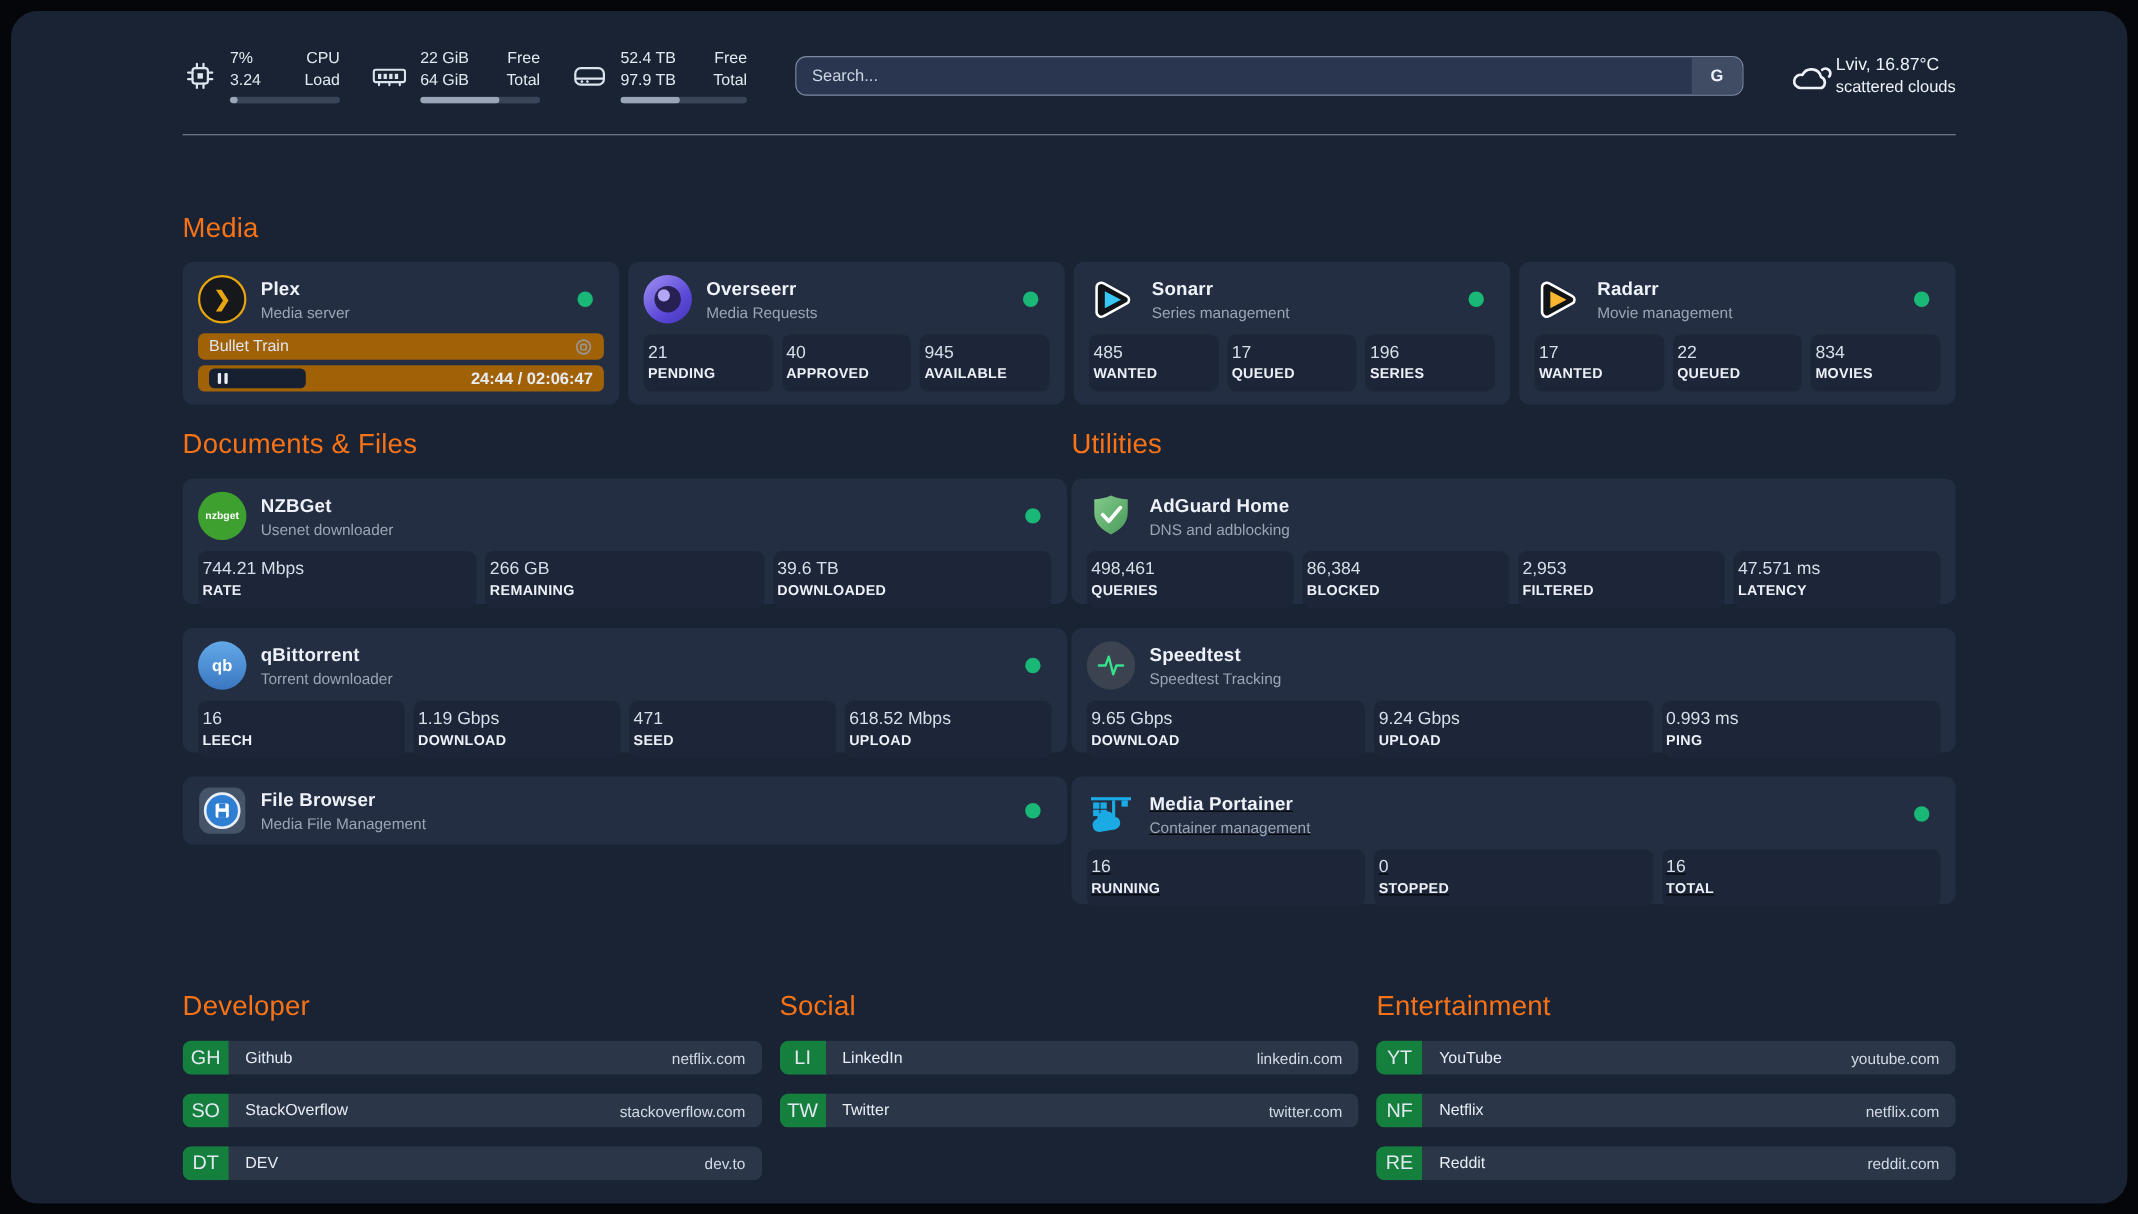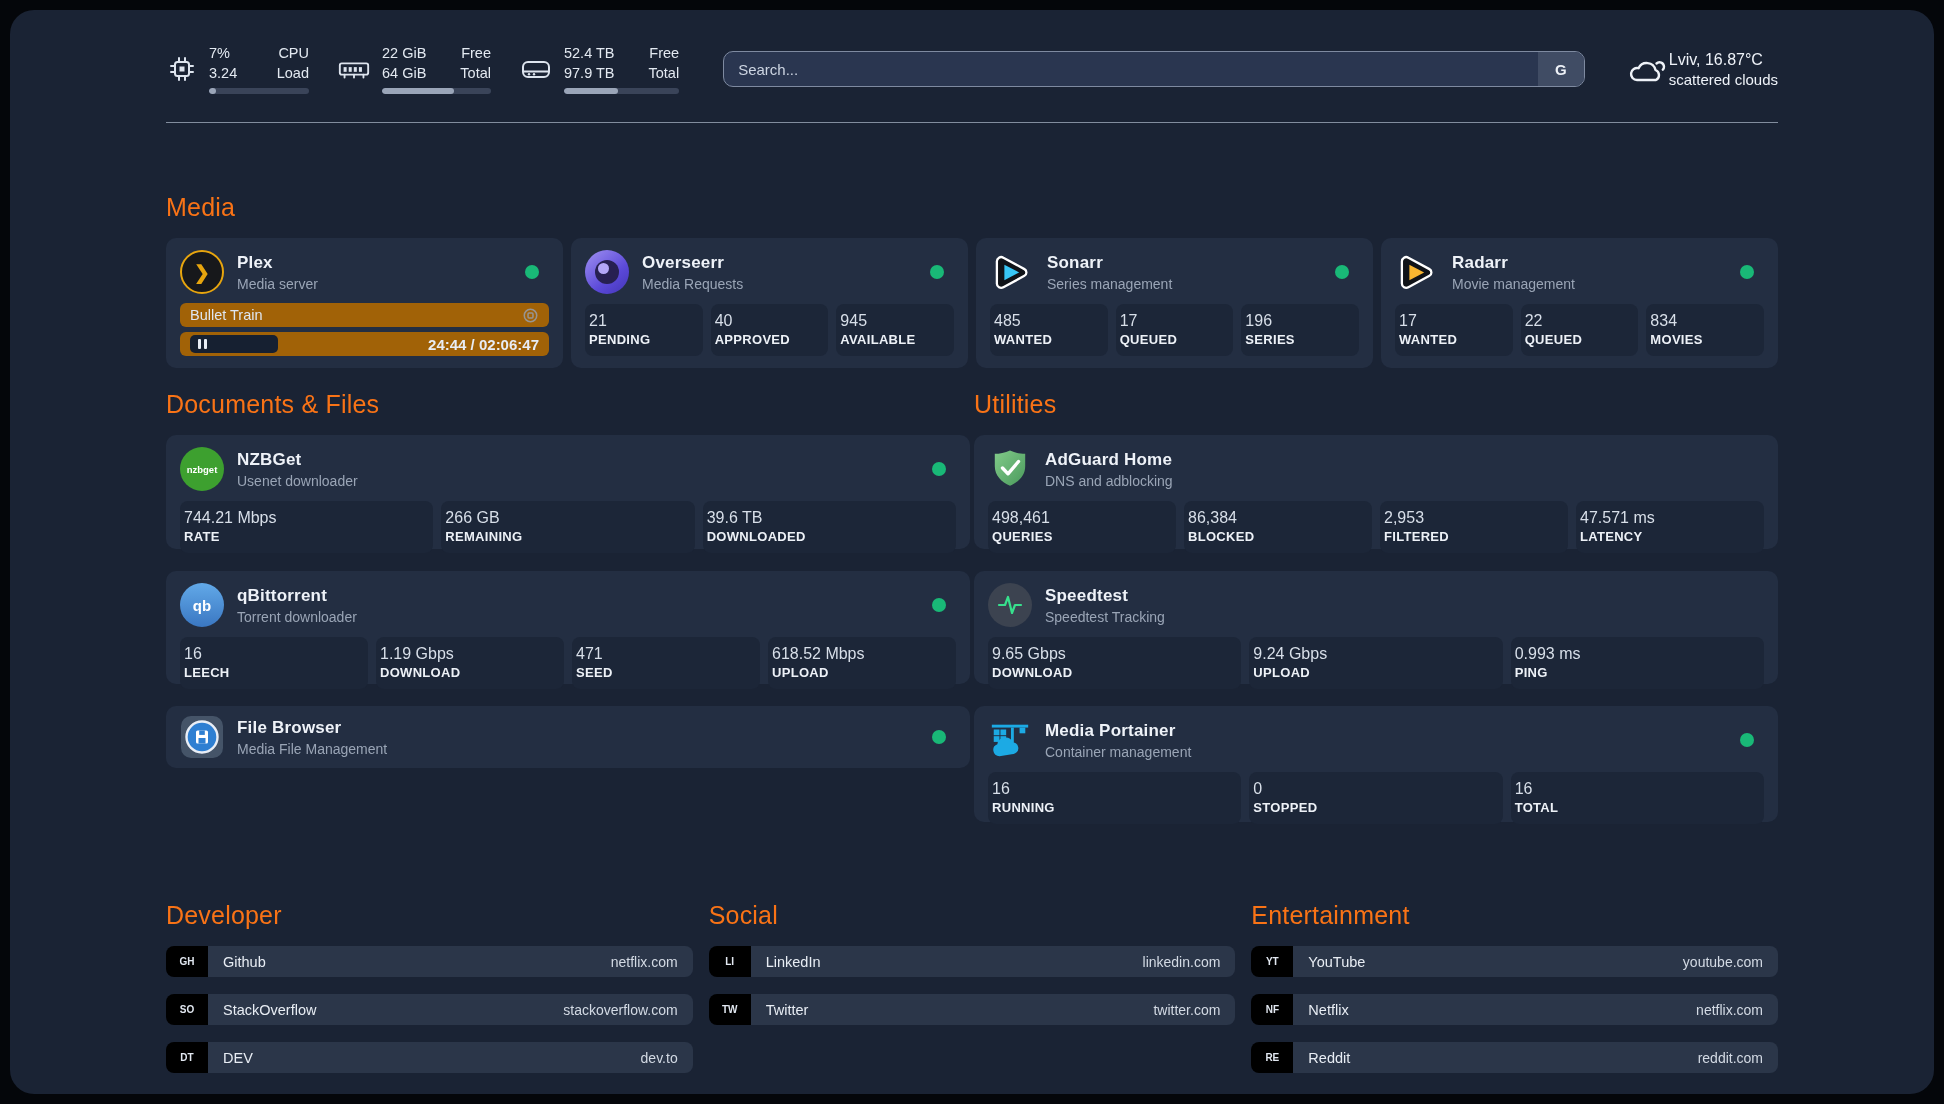--- a/index.html
+++ b/index.html
@@ -58,37 +58,37 @@
   .pause-pill i { display:block; width:3px; height:10px; background:#e8edf5; border-radius:1px; }
   .time { margin-left:auto; font-size:15px; font-weight:600; color:#e8edf5; }
 
   
   .two-col { margin-top:22px; display:flex; gap:4px; }
   .two-col .col { flex:1; }
   .col .card { margin-bottom:22px; }
   .card.h114 { height:114px; }
   .card.h113 { height:113px; }
   .card.h62  { height:62px; padding-top:9px; }
-  .card.h120 { height:116px; }
+  .card.h120 { height:116px;text-decoration:underline; }
 
   
   .circle-icon { width:44px; height:44px; border-radius:50%; display:flex; align-items:center; justify-content:center; }
   .plex-circle { background:#17181b; border:2.5px solid #e7a50e; color:#e7a50e; font-size:19px; font-weight:bold; }
   .overseerr-circle { background:linear-gradient(140deg,#a091f2 0%,#5b49d8 62%,#4335b8 100%); position:relative; }
   .overseerr-circle::before { content:""; position:absolute; width:24px; height:24px; border-radius:50%; background:#272052; top:10px; left:10px; }
   .overseerr-circle::after { content:""; position:absolute; width:11px; height:11px; border-radius:50%; background:#b3a6f7; top:13px; left:13px; }
   .nzbget-circle { background:#3da02f; color:#fff; font-size:9.5px; font-weight:bold; }
   .qb-circle { background:linear-gradient(180deg,#62a9e8,#3a77c2); color:#fff; font-size:15px; font-weight:bold; }
   .speedtest-circle { background:#3c4350; }
 
   
   .links-section { margin-top:57px; display:flex; gap:16px; }
   .link-col { flex:1; }
   .link-row { display:flex; height:31px; border-radius:8px; overflow:hidden; margin-bottom:17px; cursor:pointer; }
-  .link-abbr { width:42px; background:#000000; color:#e2e8f1; font-size:10px; font-weight:700; display:flex; align-items:center; justify-content:center; flex:0 0 42px; }
+  .link-abbr { width:42px; background:#15803d; color:#e2e8f1; font-size:18px; font-weight:400; display:flex; align-items:center; justify-content:center; flex:0 0 42px; }
   .link-main { flex:1; background:#2b3649; display:flex; align-items:center; justify-content:space-between; padding:0 15px; }
   .link-name { font-size:14.5px; color:#e8edf4; }
   .link-url { font-size:14px; color:#d3dae4; }
 </style>
 </head>
 <body>
 
 <div class="frame">
   <div class="content">
 

